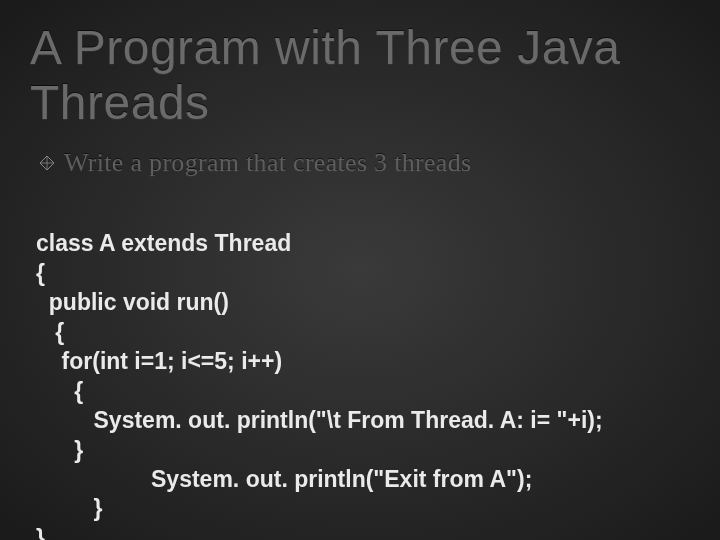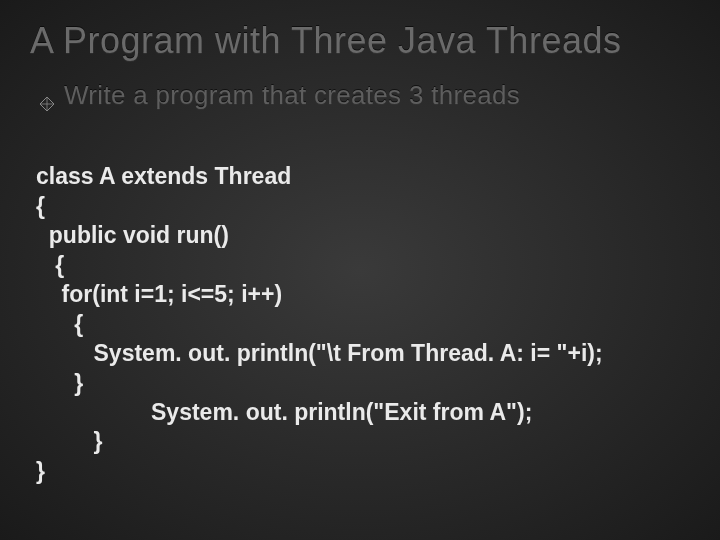--- a/index.html
+++ b/index.html
@@ -13,31 +13,32 @@
     color: #ddd;
     overflow: hidden;
   }
   .slide {
     width: 720px;
     height: 540px;
     box-sizing: border-box;
     padding: 20px 30px 20px 30px;
   }
   .title {
-    font-size: 36px;
+    font-size: 48px;
     font-weight: normal;
     color: #6a6a6a;
     text-shadow: 0 1px 0 rgba(255,255,255,0.05), 0 -1px 0 rgba(0,0,0,0.6);
     margin: 0 0 18px 0;
     letter-spacing: 0.5px;
   }
   .bullet-row {
     display: flex;
-    align-items: flex-end;
+    align-items: center;
     margin: 10px 0 22px 10px;
+    font-family: Liberation Serif, serif;
   }
   .bullet-icon {
     width: 14px;
     height: 14px;
     margin-right: 10px;
     flex: 0 0 auto;
   }
   .bullet-icon svg {
     display: block;
   }

